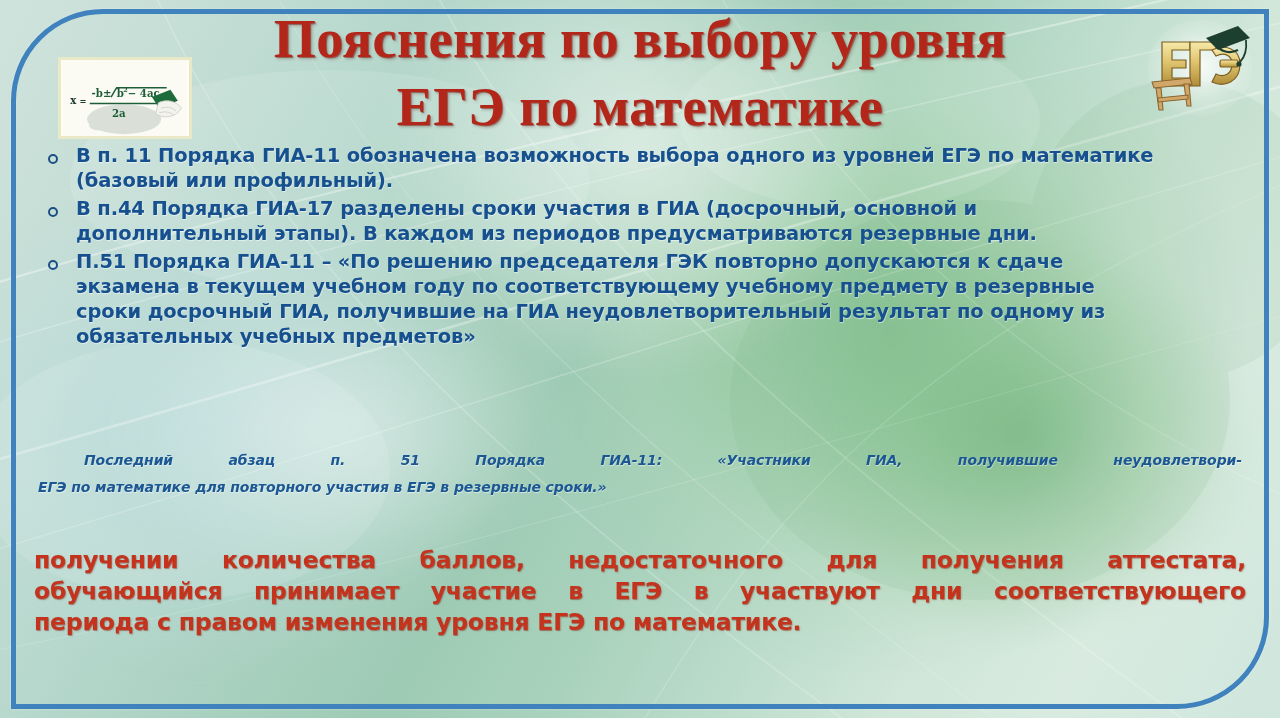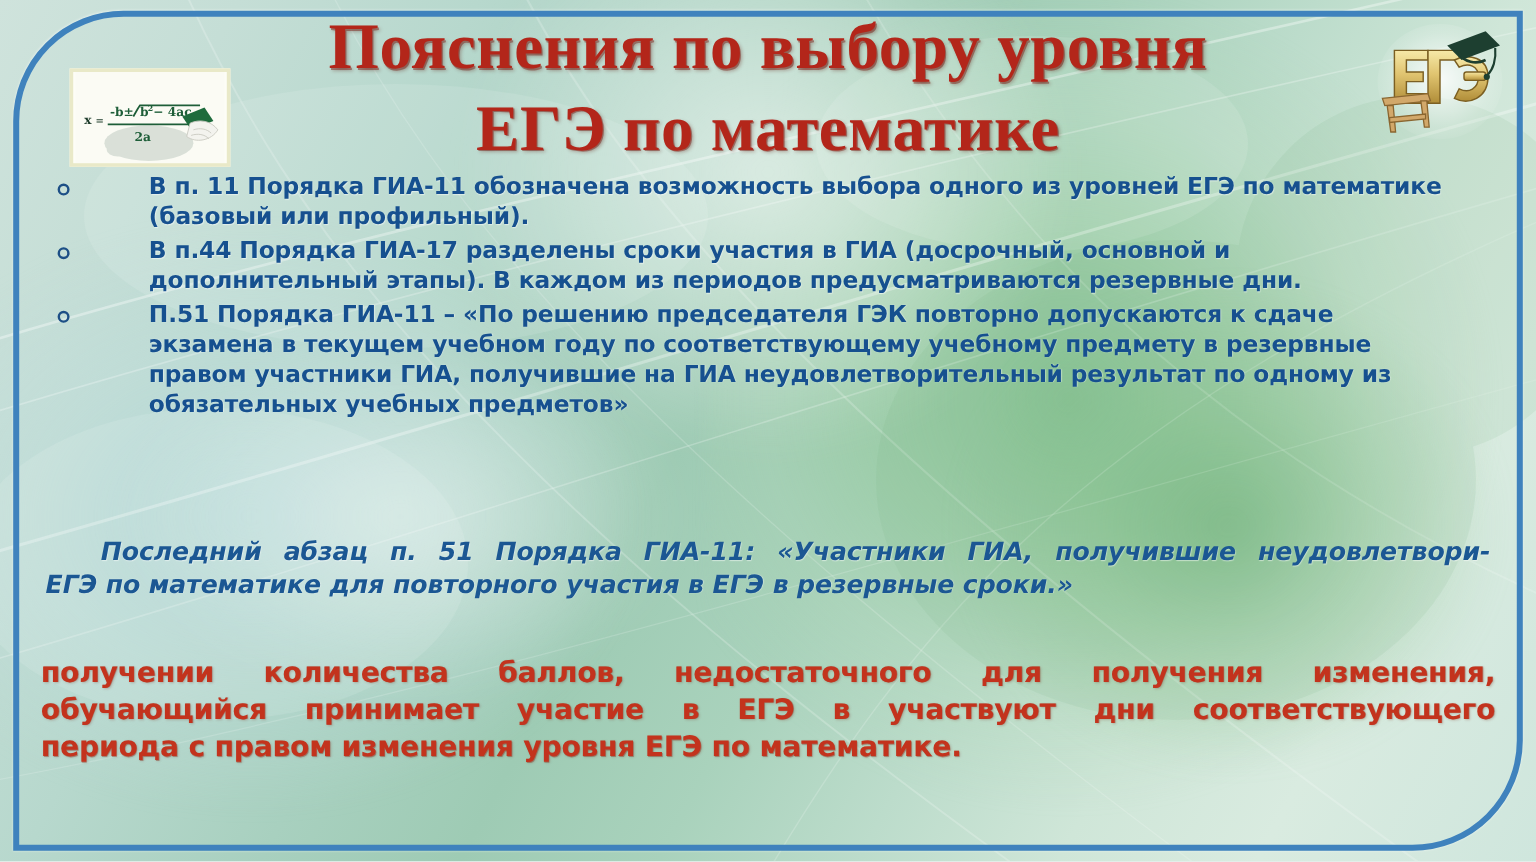--- a/index.html
+++ b/index.html
@@ -164,21 +164,20 @@
   .bullets {
     position: absolute;
     left: 30px;
     top: 143px;
     width: 1220px;
   }
   .bullet-row {
     display: flex;
     align-items: flex-start;
     margin-bottom: 3px;
-    gap: 48px;
   }
   .bullet-marker {
     width: 46px;
     flex: 0 0 46px;
     text-align: center;
     color: #1d4f86;
     font-size: 15px;
     line-height: 26px;
     padding-top: 3px;
   }
@@ -203,21 +202,21 @@
 
   
   .quote-para {
     position: absolute;
     left: 38px;
     top: 447px;
     width: 1204px;
     font-family: "DejaVu Sans", sans-serif;
     font-style: italic;
     font-weight: 700;
-    font-size: 21px;
+    font-size: 14px;
     line-height: 27px;
     color: #1b5793;
     text-align: justify;
     text-shadow: 0.5px 0.5px 1px rgba(255,255,255,0.5);
     letter-spacing: -0.1px;
   }
   .quote-para .indent { display: inline-block; width: 46px; }
 
   
   .conclusion {
@@ -382,31 +381,31 @@
         <div>дополнительный этапы). В каждом из периодов предусматриваются резервные дни.</div>
       </div>
     </div>
 
 
     <div class="bullet-row">
       <div class="bullet-marker"><span class="ring"></span></div>
       <div class="bullet-text">
         <div>П.51  Порядка ГИА-11 – «По решению председателя ГЭК повторно допускаются к сдаче</div>
         <div>экзамена в текущем учебном году по соответствующему учебному предмету в резервные</div>
-        <div>правом участники ГИА, получившие на ГИА неудовлетворительный результат по одному из</div>
+        <div>сроки досрочный ГИА, получившие на ГИА неудовлетворительный результат по одному из</div>
         <div>обязательных учебных предметов»</div>
       </div>
     </div>
 
   </div>
 
   <div class="quote-para">
     <div class="just-line"><span class="indent"></span><span>Последний абзац п. 51 Порядка ГИА-11: «Участники ГИА, получившие неудовлетвори-</span></div>
     <div class="last-line"><span>ЕГЭ по математике для повторного участия в ЕГЭ в резервные сроки.»</span></div>
   </div>
 
   <div class="conclusion">
-    <div class="just-line">получении количества баллов, недостаточного для получения изменения,</div>
+    <div class="just-line">получении количества баллов, недостаточного для получения аттестата,</div>
     <div class="just-line">обучающийся принимает участие в ЕГЭ в участвуют дни соответствующего</div>
     <div class="last-line">периода с правом изменения уровня ЕГЭ по математике.</div>
   </div>
 
 </div>
 
 </body></html>

